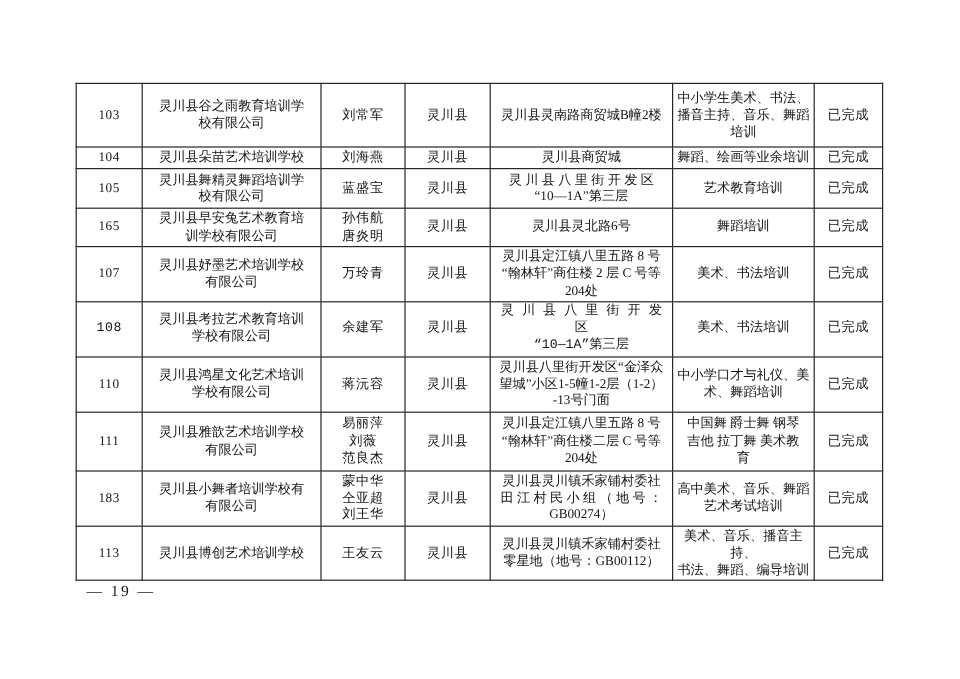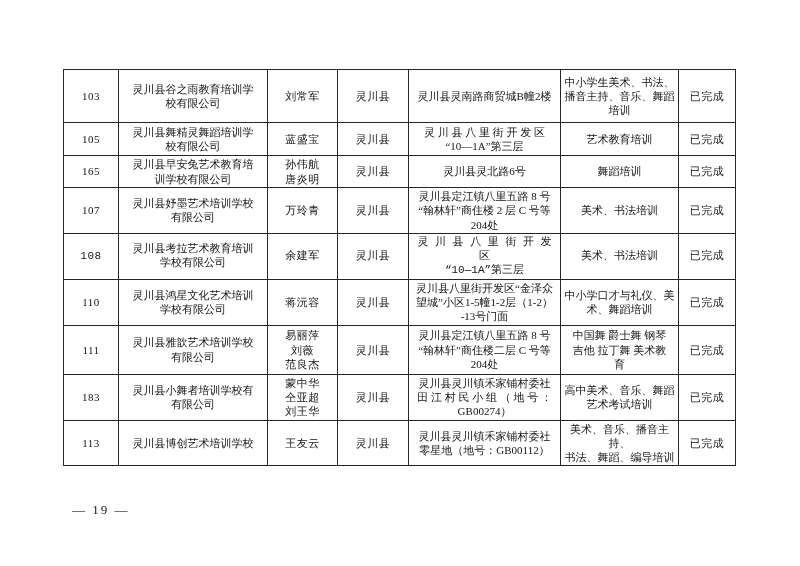--- a/index.html
+++ b/index.html
@@ -37,21 +37,21 @@
   }
   td.col-address, td.col-scope {
     text-align: left;
   }
   td.col-no, td.col-status, td.col-county, td.col-person {
     letter-spacing: 0.5px;
   }
   .page-number {
     position: absolute;
     left: 72px;
-    top: 502px;
+    top: 485px;
     font-size: 13px;
     letter-spacing: 2px;
     color: #1a1a1a;
   }
 </style>
 </head>
 <body>
 
 <div class="page">
 
@@ -69,20 +69,29 @@
         <tr style="height: 53px;">
           <td class="col-no">103</td>
           <td class="col-name">灵川县谷之雨教育培训学
 校有限公司</td>
           <td class="col-person">刘常军</td>
           <td class="col-county">灵川县</td>
           <td class="col-address">灵川县灵南路商贸城B幢2楼</td>
           <td class="col-scope">中小学生美术、书法、
 播音主持、音乐、舞蹈
 培训</td>
+          <td class="col-status">已完成</td>
+        </tr>
+        <tr style="height: 18px;">
+          <td class="col-no">104</td>
+          <td class="col-name">灵川县朵苗艺术培训学校</td>
+          <td class="col-person">刘海燕</td>
+          <td class="col-county">灵川县</td>
+          <td class="col-address">灵川县商贸城</td>
+          <td class="col-scope">舞蹈、绘画等业余培训</td>
           <td class="col-status">已完成</td>
         </tr>
         <tr style="height: 33px;">
           <td class="col-no">105</td>
           <td class="col-name">灵川县舞精灵舞蹈培训学
 校有限公司</td>
           <td class="col-person">蓝盛宝</td>
           <td class="col-county">灵川县</td>
           <td class="col-address">灵 川 县 八 里 街 开 发 区
 “10—1A”第三层</td>

